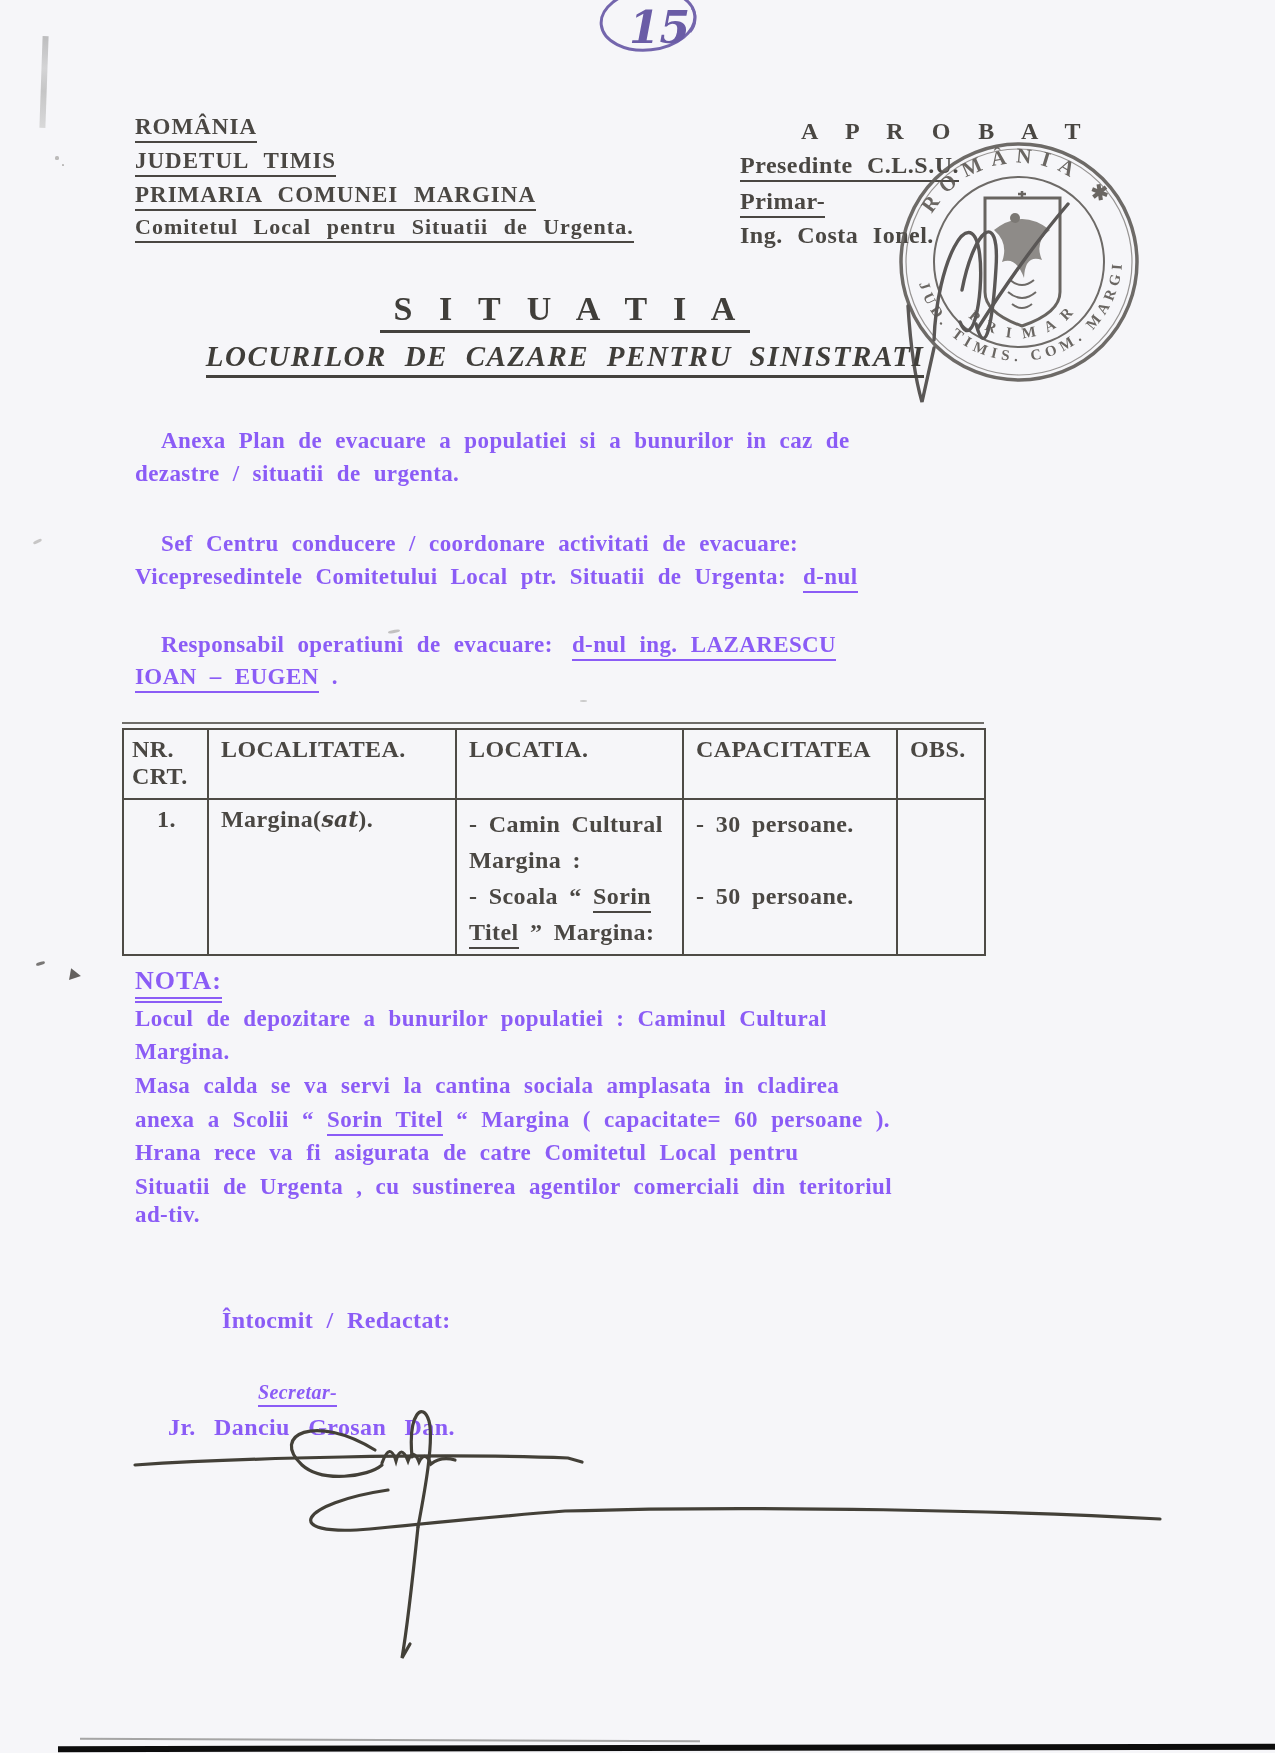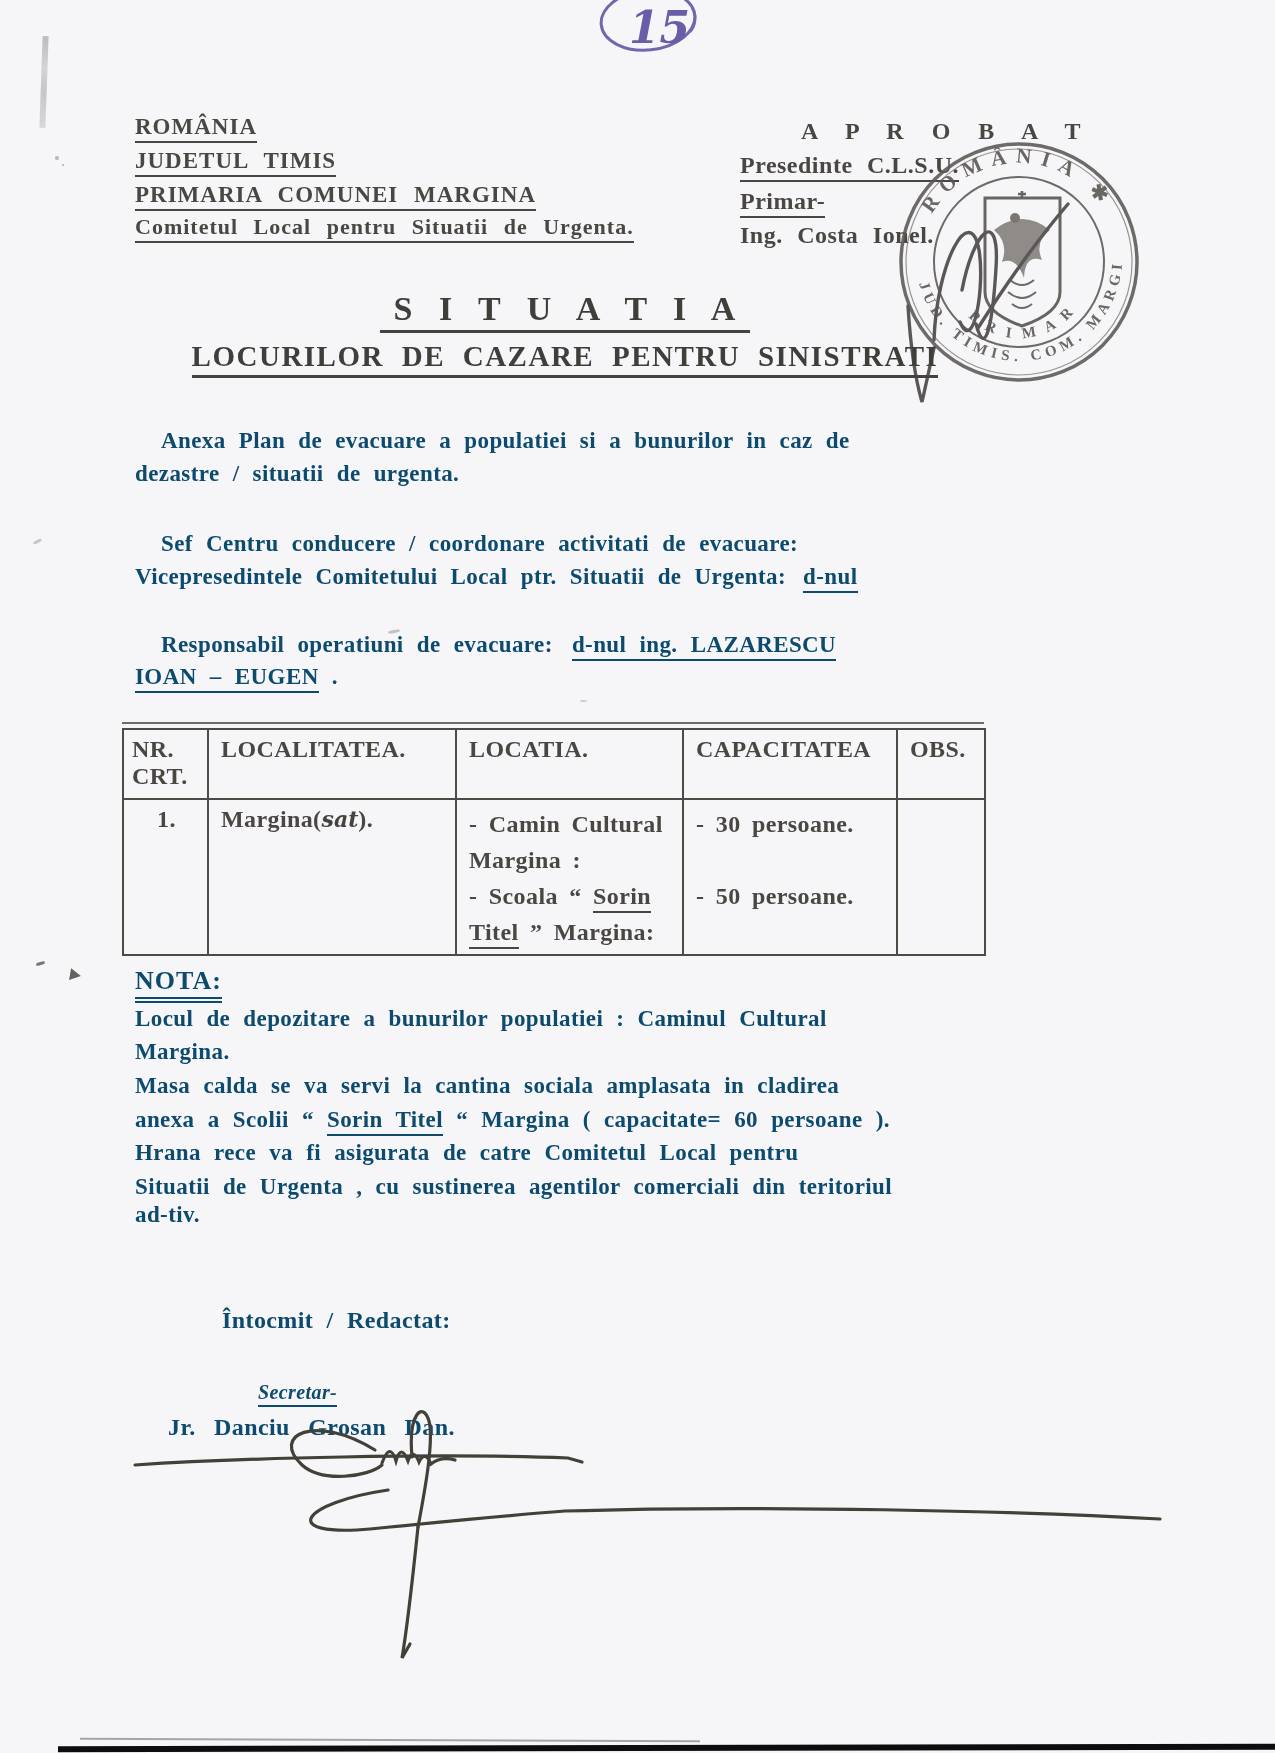--- a/index.html
+++ b/index.html
@@ -5,34 +5,34 @@
   html,body{margin:0;padding:0;}
   .page{
     position:relative;
     width:1275px;height:1753px;
     background:#f6f6f9;
     overflow:hidden;
     font-family:"Liberation Serif","DejaVu Serif",serif;
     color:#454340;
   }
   .line{position:absolute;white-space:nowrap;}
-  .txt{font-weight:bold;font-size:23px;letter-spacing:.4px;word-spacing:7px;color:#0c4a6e;}
+  .txt{font-weight:bold;font-size:23px;letter-spacing:.4px;word-spacing:7px;color:#8b5cf6;}
   .u{border-bottom:2.5px solid currentColor;padding-bottom:2px;}
   .hand{
     font-family:"DejaVu Serif",serif;font-style:italic;font-weight:600;
     letter-spacing:2px;color:#46433f;
   }
   
   .hl{font-weight:bold;font-size:23px;letter-spacing:1px;word-spacing:9px;color:#4a4743;}
   .hr{font-weight:bold;font-size:24px;letter-spacing:.5px;word-spacing:8px;color:#4a4743;}
   .approbat{letter-spacing:7px;}
   
   .title-wrap{position:absolute;left:135px;width:860px;text-align:center;}
   .title1{font-weight:bold;font-size:34px;letter-spacing:9px;color:#403e3a;}
-  .title2{font-weight:bold;font-size:29px;letter-spacing:1.5px;word-spacing:9px;color:#403e3a;}
+  .title2{font-weight:bold;font-size:29px;letter-spacing:1.5px;word-spacing:9px;color:#403e3a;font-style:italic;}
   .title-u{border-bottom:3px solid #44423e;padding-bottom:3px;}
   
   .sit-table{border-collapse:collapse;table-layout:fixed;width:862px;}
   .sit-table td{
     border:2.5px solid #4e4b46;vertical-align:top;
     font-weight:bold;font-size:24px;color:#4a4743;
     padding:6px 10px 4px 12px;letter-spacing:.4px;word-spacing:5px;
   }
   .cell-lines div{line-height:36px;}
   .nowrap{white-space:nowrap;}

